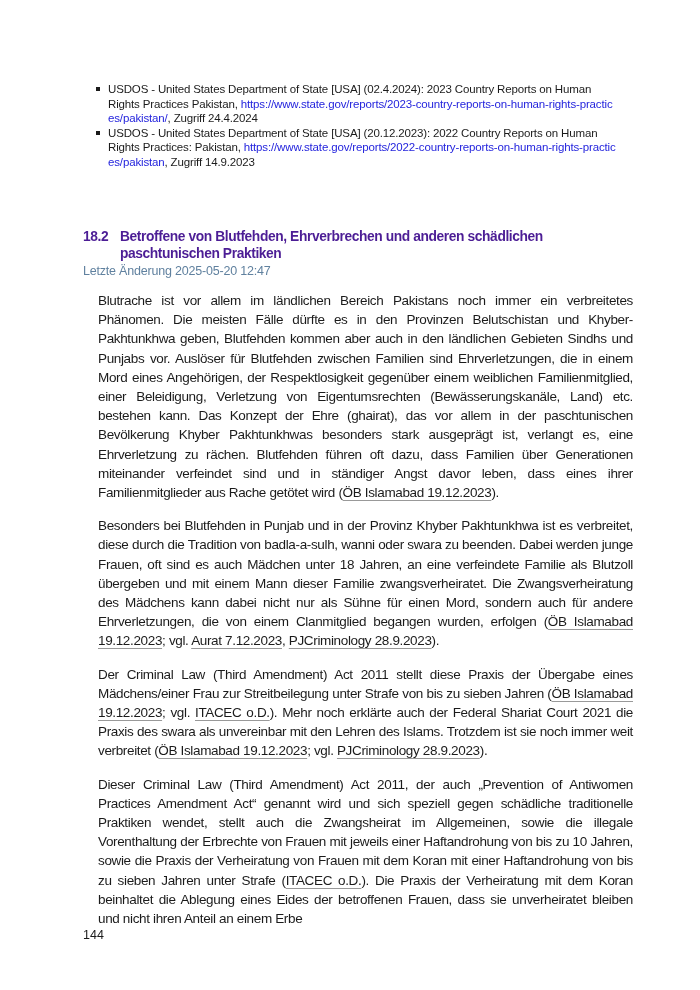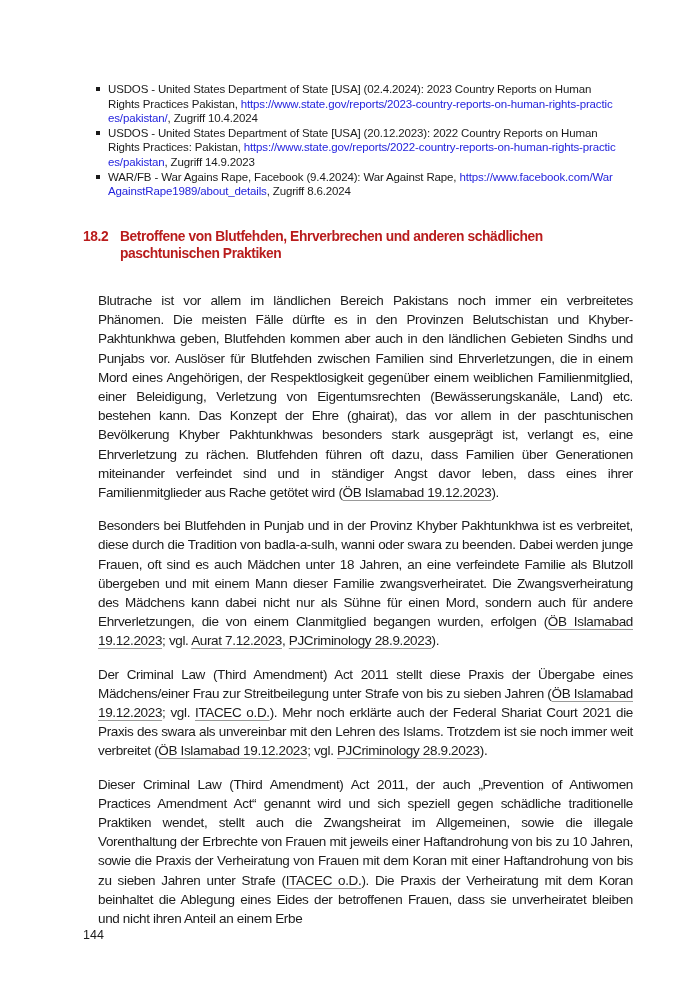--- a/index.html
+++ b/index.html
@@ -29,21 +29,21 @@
   a.url {
     color: #2424dd; text-decoration: none;
     overflow-wrap: anywhere; word-break: break-all;
     cursor: pointer;
   }
 
   
   .section-heading {
     position: absolute; left: 83px; top: 228px; width: 535px;
     display: flex;
-    color: #b91c1c; font-weight: bold;
+    color: #4c1d95; font-weight: bold;
     font-size: 13.8px; line-height: 17px; letter-spacing: -0.4px;
   }
   .section-number { flex: none; width: 37px; }
   .section-title { flex: 1; }
 
   .last-change {
     position: absolute; left: 83px; top: 264px;
     font-size: 12.5px; line-height: 15px; letter-spacing: -0.2px;
     color: #60819f;
   }
@@ -69,30 +69,30 @@
     position: absolute; left: 83px; top: 928px; width: 535px;
     text-align: left; font-size: 12.5px; color: #1b1b1b;
   }
 </style>
 </head>
 <body>
 
 <div class="page">
 
   <ul class="src-list">
-      <li><span>USDOS - United States Department of State [USA] (02.4.2024): 2023 Country Reports on Human Rights Practices Pakistan, </span><a class="url" href="#">https://www.state.gov/reports/2023-country-reports-on-human-rights-practices/pakistan/</a><span>, Zugriff 10.4.2024</span></li>
+      <li><span>USDOS - United States Department of State [USA] (02.4.2024): 2023 Country Reports on Human Rights Practices Pakistan, </span><a class="url" href="#">https://www.state.gov/reports/2023-country-reports-on-human-rights-practices/pakistan/</a><span>, Zugriff 24.4.2024</span></li>
       <li><span>USDOS - United States Department of State [USA] (20.12.2023): 2022 Country Reports on Human Rights Practices: Pakistan, </span><a class="url" href="#">https://www.state.gov/reports/2022-country-reports-on-human-rights-practices/pakistan</a><span>, Zugriff 14.9.2023</span></li>
-      <li><span>WAR/FB - War Agains Rape, Facebook (9.4.2024): War Against Rape, </span><a class="url" href="#">https://www.facebook.com/WarAgainstRape1989/about_details</a><span>, Zugriff 8.6.2024</span></li>
     </ul>
 
   <div class="section-heading">
     <span class="section-number">18.2</span>
     <span class="section-title">Betroffene von Blutfehden, Ehrverbrechen und anderen schädlichen paschtunischen Praktiken</span>
   </div>
 
+  <div class="last-change">Letzte Änderung 2025-05-20 12:47</div>
 
   <div class="body-text">
       <p><span>Blutrache ist vor allem im ländlichen Bereich Pakistans noch immer ein verbreitetes Phänomen. Die meisten Fälle dürfte es in den Provinzen Belutschistan und Khyber-Pakhtunkhwa geben, Blutfehden kommen aber auch in den ländlichen Gebieten Sindhs und Punjabs vor. Auslöser für Blutfehden zwischen Familien sind Ehrverletzungen, die in einem Mord eines Angehörigen, der Respektlosigkeit gegenüber einem weiblichen Familienmitglied, einer Beleidigung, Verletzung von Eigentumsrechten (Bewässerungskanäle, Land) etc. bestehen kann. Das Konzept der Ehre (ghairat), das vor allem in der paschtunischen Bevölkerung Khyber Pakhtunkhwas besonders stark ausgeprägt ist, verlangt es, eine Ehrverletzung zu rächen. Blutfehden führen oft dazu, dass Familien über Generationen miteinander verfeindet sind und in ständiger Angst davor leben, dass eines ihrer Familienmitglieder aus Rache getötet wird (</span><a class="ref" href="#">ÖB Islamabad 19.12.2023</a><span>).</span></p>
       <p><span>Besonders bei Blutfehden in Punjab und in der Provinz Khyber Pakhtunkhwa ist es verbreitet, diese durch die Tradition von badla-a-sulh, wanni oder swara zu beenden. Dabei werden junge Frauen, oft sind es auch Mädchen unter 18 Jahren, an eine verfeindete Familie als Blutzoll übergeben und mit einem Mann dieser Familie zwangsverheiratet. Die Zwangsverheiratung des Mädchens kann dabei nicht nur als Sühne für einen Mord, sondern auch für andere Ehrverletzungen, die von einem Clanmitglied begangen wurden, erfolgen (</span><a class="ref" href="#">ÖB Islamabad 19.12.2023</a><span>; vgl. </span><a class="ref" href="#">Aurat 7.12.2023</a><span>, </span><a class="ref" href="#">PJCriminology 28.9.2023</a><span>).</span></p>
       <p><span>Der Criminal Law (Third Amendment) Act 2011 stellt diese Praxis der Übergabe eines Mädchens/einer Frau zur Streitbeilegung unter Strafe von bis zu sieben Jahren (</span><a class="ref" href="#">ÖB Islamabad 19.12.2023</a><span>; vgl. </span><a class="ref" href="#">ITACEC o.D.</a><span>). Mehr noch erklärte auch der Federal Shariat Court 2021 die Praxis des swara als unvereinbar mit den Lehren des Islams. Trotzdem ist sie noch immer weit verbreitet (</span><a class="ref" href="#">ÖB Islamabad 19.12.2023</a><span>; vgl. </span><a class="ref" href="#">PJCriminology 28.9.2023</a><span>).</span></p>
       <p><span>Dieser Criminal Law (Third Amendment) Act 2011, der auch „Prevention of Antiwomen Practices Amendment Act“ genannt wird und sich speziell gegen schädliche traditionelle Praktiken wendet, stellt auch die Zwangsheirat im Allgemeinen, sowie die illegale Vorenthaltung der Erbrechte von Frauen mit jeweils einer Haftandrohung von bis zu 10 Jahren, sowie die Praxis der Verheiratung von Frauen mit dem Koran mit einer Haftandrohung von bis zu sieben Jahren unter Strafe (</span><a class="ref" href="#">ITACEC o.D.</a><span>). Die Praxis der Verheiratung mit dem Koran beinhaltet die Ablegung eines Eides der betroffenen Frauen, dass sie unverheiratet bleiben und nicht ihren Anteil an einem Erbe</span></p>
     </div>
 
   <div class="page-number">144</div>
 

